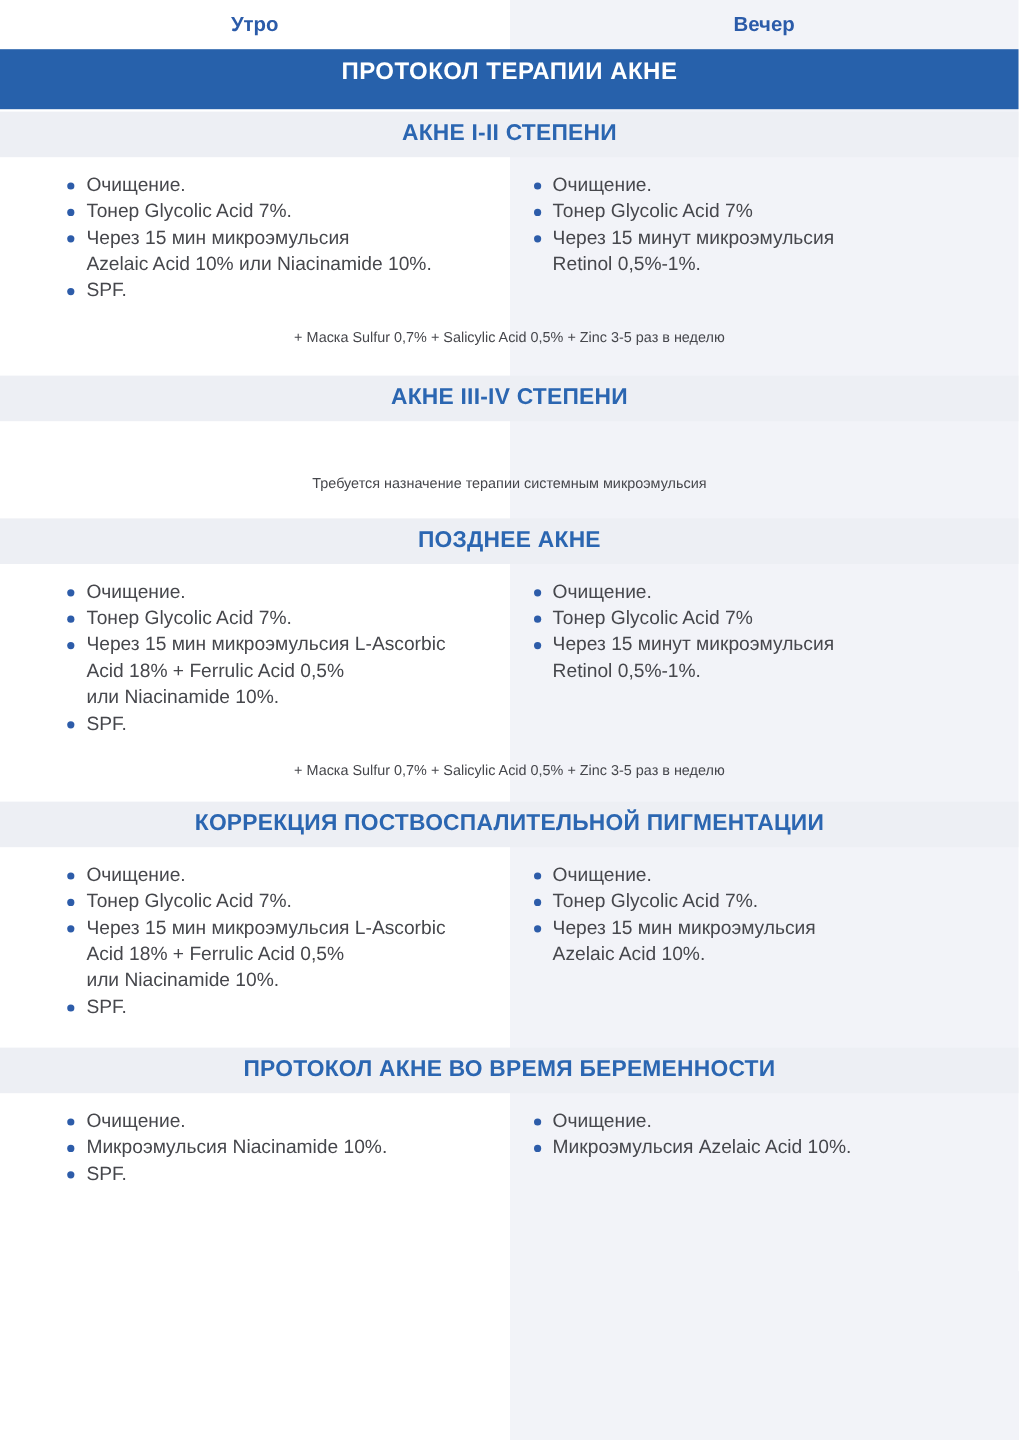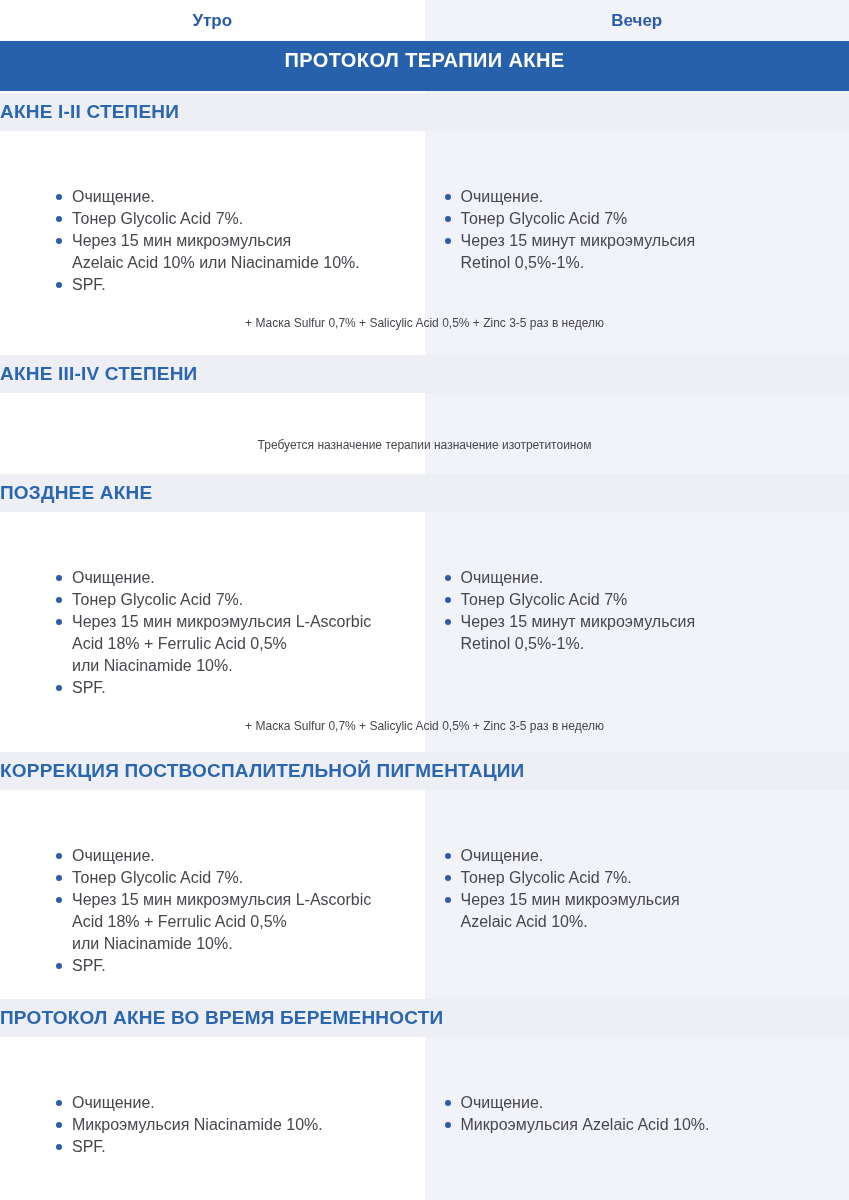--- a/index.html
+++ b/index.html
@@ -24,24 +24,24 @@
     color:#2b5ba9;font-weight:bold;font-size:17px;
   }
   .banner{
     height:50px;line-height:38px;margin:0 0 2px 0;
     background:#2761ab;color:#ffffff;
     text-align:center;font-weight:bold;font-size:20px;letter-spacing:0.4px;
   }
   .band{
     height:38px;line-height:38px;margin:0;
     background:#edeff4;color:#2b66b1;
-    text-align:left;font-weight:bold;font-size:19px;letter-spacing:0.2px;
+    text-align:center;font-weight:bold;font-size:19px;letter-spacing:0.2px;
   }
   .two-cols{display:flex;padding-top:13px;}
-  .col{flex:0 0 50%;box-sizing:border-box;margin-top:42px;}
+  .col{flex:0 0 50%;box-sizing:border-box;}
   ul.bullets{
     margin:0;list-style:none;
     font-size:16px;line-height:22px;
   }
   .col-morning ul.bullets{padding:0 10px 0 56px;}
   .col-evening ul.bullets{padding:0 10px 0 20px;}
   li.bullet-item{position:relative;padding-left:16px;}
   li.bullet-item .dot{
     position:absolute;left:0;top:8px;width:6px;height:6px;border-radius:50%;
     background:#2d5ca9;
@@ -97,21 +97,21 @@
             </ul>
         </div>
       </div>
       <p class="note">+ Маска Sulfur 0,7% + Salicylic Acid 0,5% + Zinc 3-5 раз в неделю</p>
       <div class="sec-bottom-1"></div>
     </section>
 
     <section class="section">
       <h2 class="band">АКНЕ III-IV СТЕПЕНИ</h2>
       <div class="sec-note-only">
-        <p class="note">Требуется назначение терапии назначение изотретитоином</p>
+        <p class="note">Требуется назначение терапии системным микроэмульсия</p>
       </div>
       <div class="sec-bottom-2"></div>
     </section>
 
     <section class="section">
       <h2 class="band">ПОЗДНЕЕ АКНЕ</h2>
       <div class="two-cols">
         <div class="col col-morning">
           <ul class="bullets">
 

